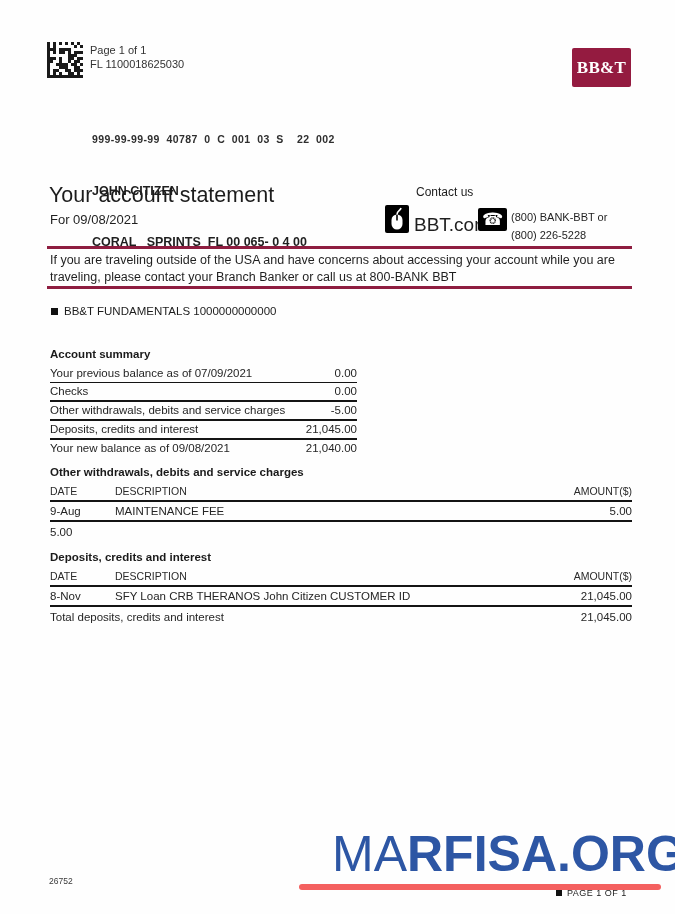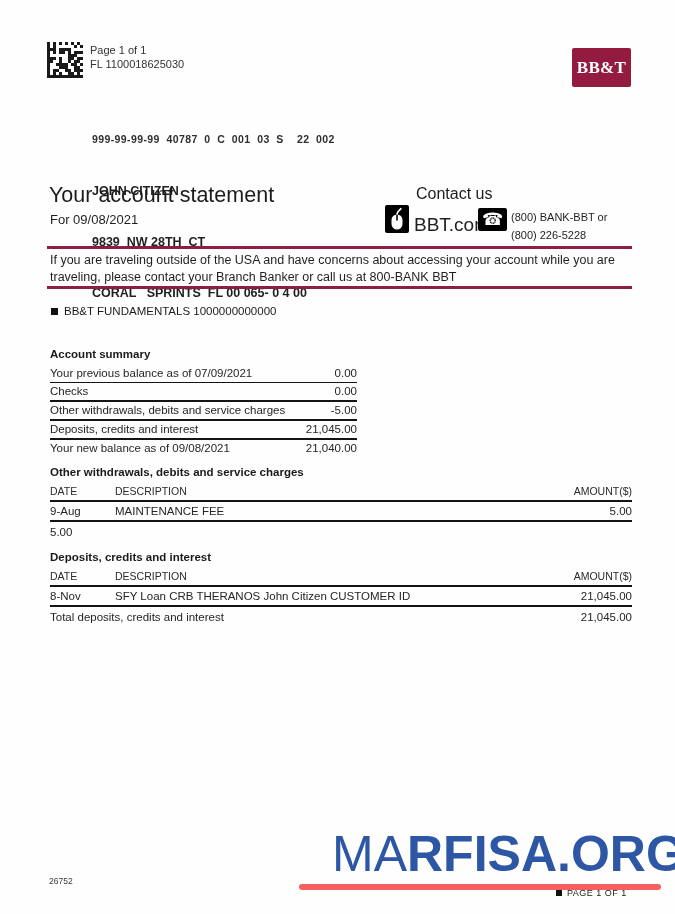--- a/index.html
+++ b/index.html
@@ -17,21 +17,21 @@
   .logo span { color:#ffffff; font-family:"Liberation Serif", serif; font-weight:bold; font-size:17px; letter-spacing:.3px; }
 
   
   .recipient { position:absolute; left:92px; top:97px; white-space:pre;font-weight:bold; }
   .recipient .codes { font-size:10.5px; letter-spacing:.4px; margin-bottom:3px; color:#2e2e2e; }
   .recipient .line { font-size:12.5px; line-height:15px; color:#1f1f1f; }
 
   
   .title   { position:absolute; left:49px; top:183px; font-size:21.5px; color:#1c1c1c; }
   .period  { position:absolute; left:50px; top:212px; font-size:13px; color:#1f1f1f; }
-  .contact-heading { position:absolute; left:416px; top:185px; font-size:16px; color:#1c1c1c; }
+  .contact-heading { position:absolute; left:416px; top:185px; font-size:12px; color:#1c1c1c; }
   .mouse-box { position:absolute; left:385px; top:205px; width:24px; height:28px; }
   .website { position:absolute; left:414px; top:214px; font-size:19px; color:#1f1f1f; }
   .phone-box { position:absolute; left:478px; top:208px; width:29px; height:23px; background:#000;
                border-radius:2px; display:flex; align-items:center; justify-content:center; }
   .phone-box span { color:#fff; font-size:17px; line-height:1; font-family:"DejaVu Sans", sans-serif; }
   .phone1 { position:absolute; left:511px; top:211px; font-size:11px; color:#1f1f1f; }
   .phone2 { position:absolute; left:511px; top:229px; font-size:11px; color:#1f1f1f;text-align:right; }
 
   
   .rule { position:absolute; left:47px; width:585px; height:3px; background:#8e1d40; }
@@ -168,21 +168,20 @@
     <div>FL 1100018625030</div>
   </div>
 
   <div class="logo">
     <span>BB&amp;T</span>
   </div>
 
   <div class="recipient">
     <div class="codes">999-99-99-99  40787  0  C  001  03  S    22  002</div>
     <div class="line">JOHN CITIZEN</div>
-    <div class="line">9839  NW 28TH  CT</div>
     <div class="line">CORAL   SPRINTS  FL 00 065- 0 4 00</div>
   </div>
 
   <div class="title">Your account statement</div>
   <div class="period">For 09/08/2021</div>
 
   <div class="contact-heading">Contact us</div>
   <div class="mouse-box">
     <svg width="24" height="28" viewBox="0 0 24 28">
       <rect width="24" height="28" rx="2" fill="#000"></rect>

